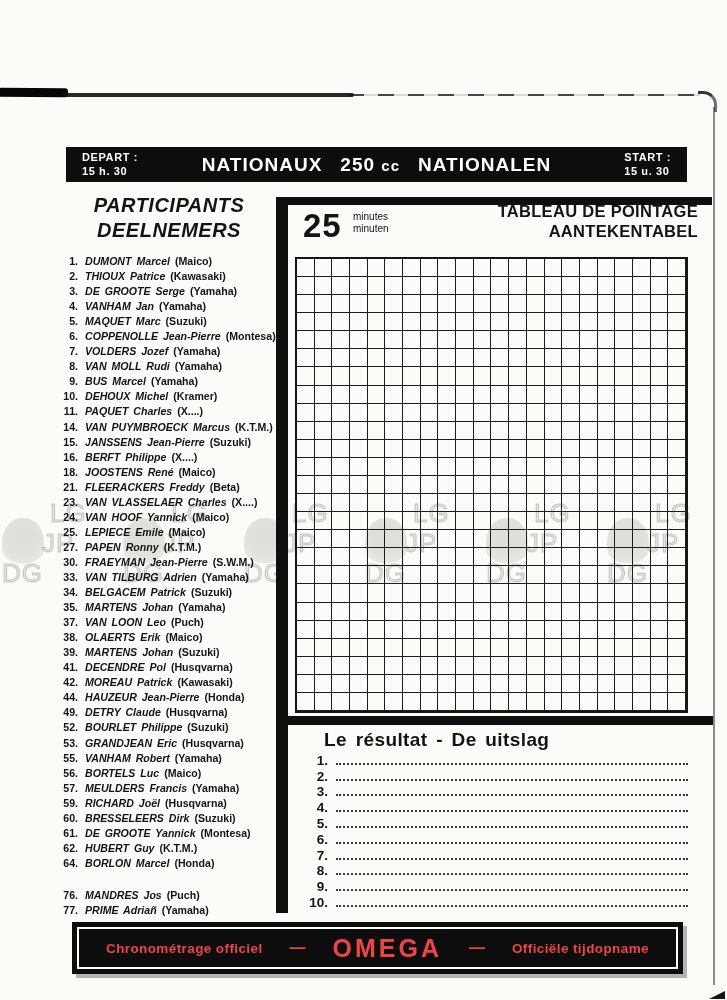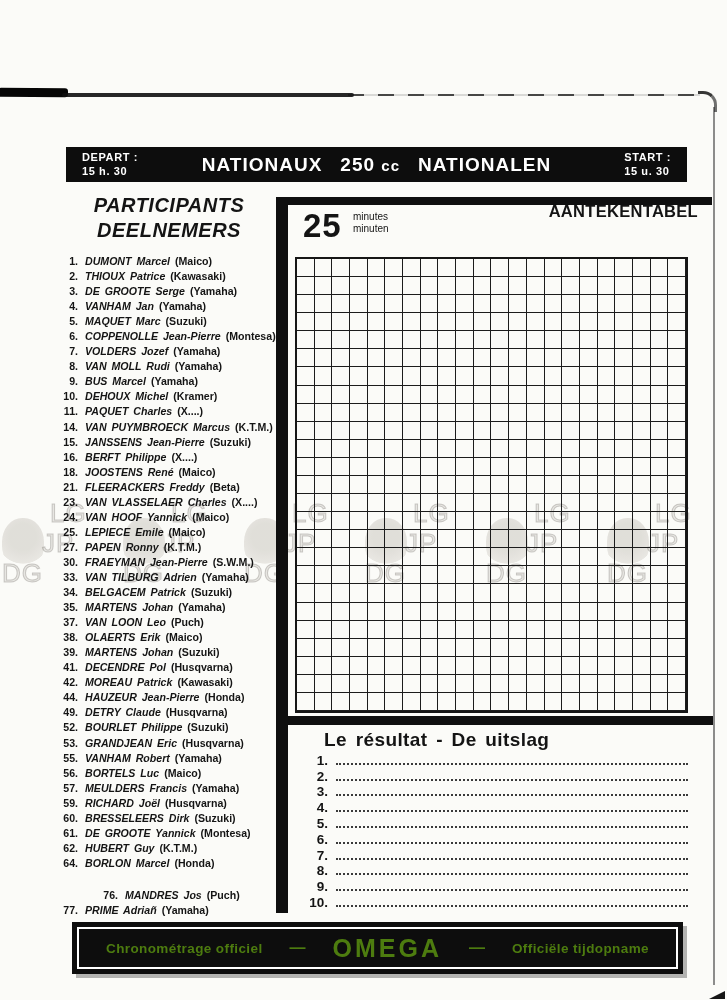--- a/index.html
+++ b/index.html
@@ -36,21 +36,21 @@
   .hb-side{font-size:11px;font-weight:bold;line-height:13.5px;letter-spacing:.6px;white-space:nowrap;}
   .hb-center{position:absolute;left:0;right:0;text-align:center;font-size:19px;font-weight:bold;letter-spacing:1px;white-space:nowrap;}
   .hb-center .gap{display:inline-block;width:18px;}
   .hb-center .cc{font-size:15px;}
 
   
   .p-title{position:absolute;left:58px;top:193px;width:222px;text-align:center;
            font-size:20px;font-weight:bold;font-style:italic;line-height:25px;letter-spacing:.5px;}
   .p-list{position:absolute;left:56px;top:255px;width:228px;font-size:10.6px;font-weight:bold;}
   .p-row{display:flex;height:15.05px;align-items:baseline;white-space:nowrap;}
-  .p-row.gap{margin-top:17px;margin-left:40px;}
+  .p-row.gap{margin-top:17px;}
   .p-num{width:22px;text-align:right;flex:none;}
   .p-name{margin-left:7px;word-spacing:2px;font-style:italic;}
   .p-mach{margin-left:5px;}
 
   
   .box-top{position:absolute;left:276px;top:197px;width:436px;height:8px;background:#0f0f0f;}
   .box-left{position:absolute;left:276px;top:197px;width:12px;height:716px;background:#0f0f0f;}
   .sb-num{position:absolute;left:303px;top:207px;font-size:33px;font-weight:bold;letter-spacing:1px;}
   .sb-units{position:absolute;left:353px;top:211px;font-size:10px;line-height:11.5px;}
   .sb-title{position:absolute;left:420px;top:202px;width:278px;text-align:right;
@@ -64,21 +64,21 @@
   .r-title{position:absolute;left:324px;top:729px;font-size:19px;font-weight:bold;letter-spacing:.4px;word-spacing:3px;}
   .r-rows{position:absolute;left:296px;top:752px;width:414px;}
   .r-row{display:flex;align-items:flex-end;height:15.8px;}
   .r-num{width:32px;flex:none;text-align:right;font-size:13.5px;font-weight:bold;}
   .r-dots{flex:1;margin:0 22px 3px 8px;border-bottom:2px dotted #3a3a3a;height:0;}
 
   
   .footer{position:absolute;left:72px;top:922px;width:611px;height:52px;background:var(--bar,#0d0d0d);
           box-shadow:4px 4px 0 rgba(45,45,45,.35);}
   .f-inner{position:absolute;inset:5px;border:2px solid #fff;display:flex;align-items:center;
-           justify-content:space-evenly;color:#4d7c0f;white-space:nowrap;}
+           justify-content:space-evenly;color:#ef4444;white-space:nowrap;}
   .f-small{font-size:13.5px;font-weight:bold;letter-spacing:.4px;}
   .f-dash{font-size:16px;font-weight:bold;}
   .f-brand{font-size:25px;font-weight:bold;letter-spacing:3px;}
 </style>
 </head>
 <body>
 
 <div class="page" style="--ink: #141414; --bar: #0d0d0d; background: rgb(251, 251, 248);">
 
   <div class="layer" id="wm">
@@ -366,20 +366,21 @@
       </div>
 
     <div class="box-top"></div>
     <div class="box-left"></div>
     <div class="sb-num">25</div>
     <div class="sb-units">
       <div>minutes</div>
       <div>minuten</div>
     </div>
     <div class="sb-title">
+      <div>TABLEAU DE POINTAGE</div>
       <div>AANTEKENTABEL</div>
     </div>
     <div class="grid" style="grid-template-columns: repeat(22, 1fr); grid-template-rows: repeat(25, 1fr);">
         <div class="cell"></div>
         <div class="cell"></div>
         <div class="cell"></div>
         <div class="cell"></div>
         <div class="cell"></div>
         <div class="cell"></div>
         <div class="cell"></div>

